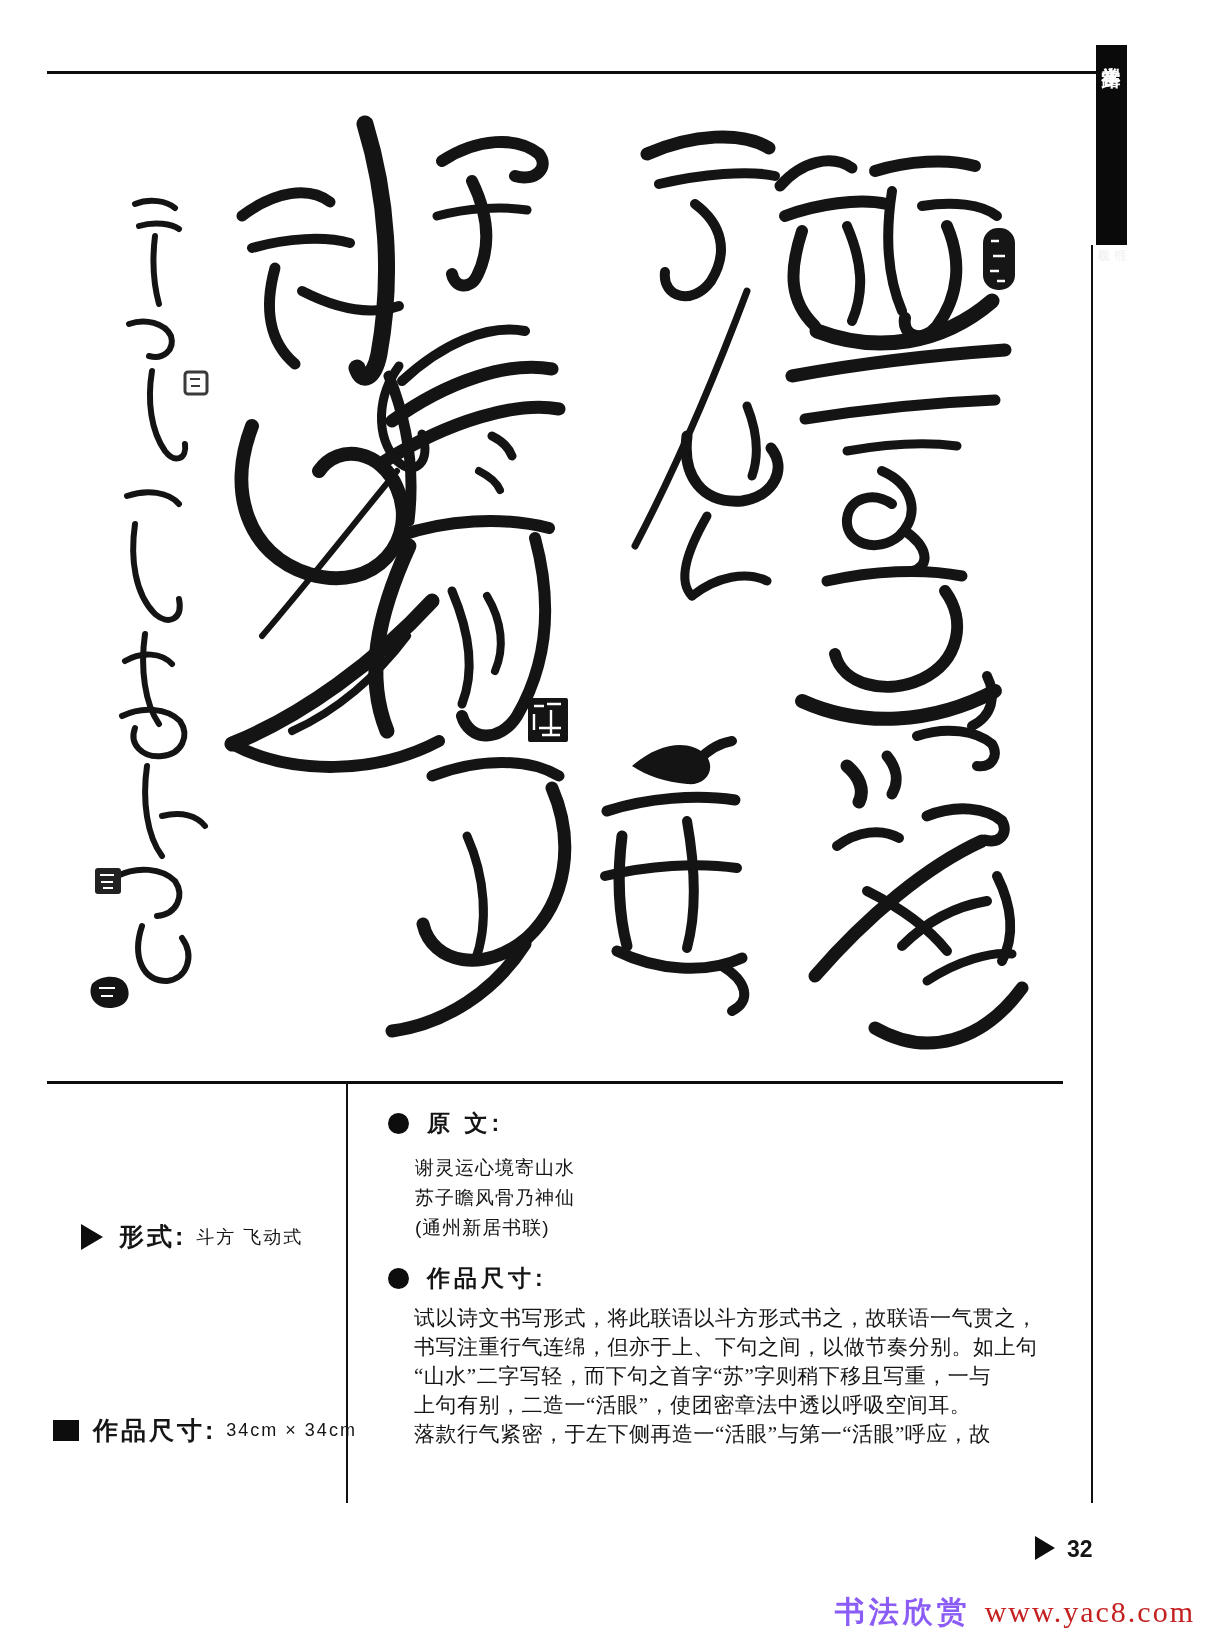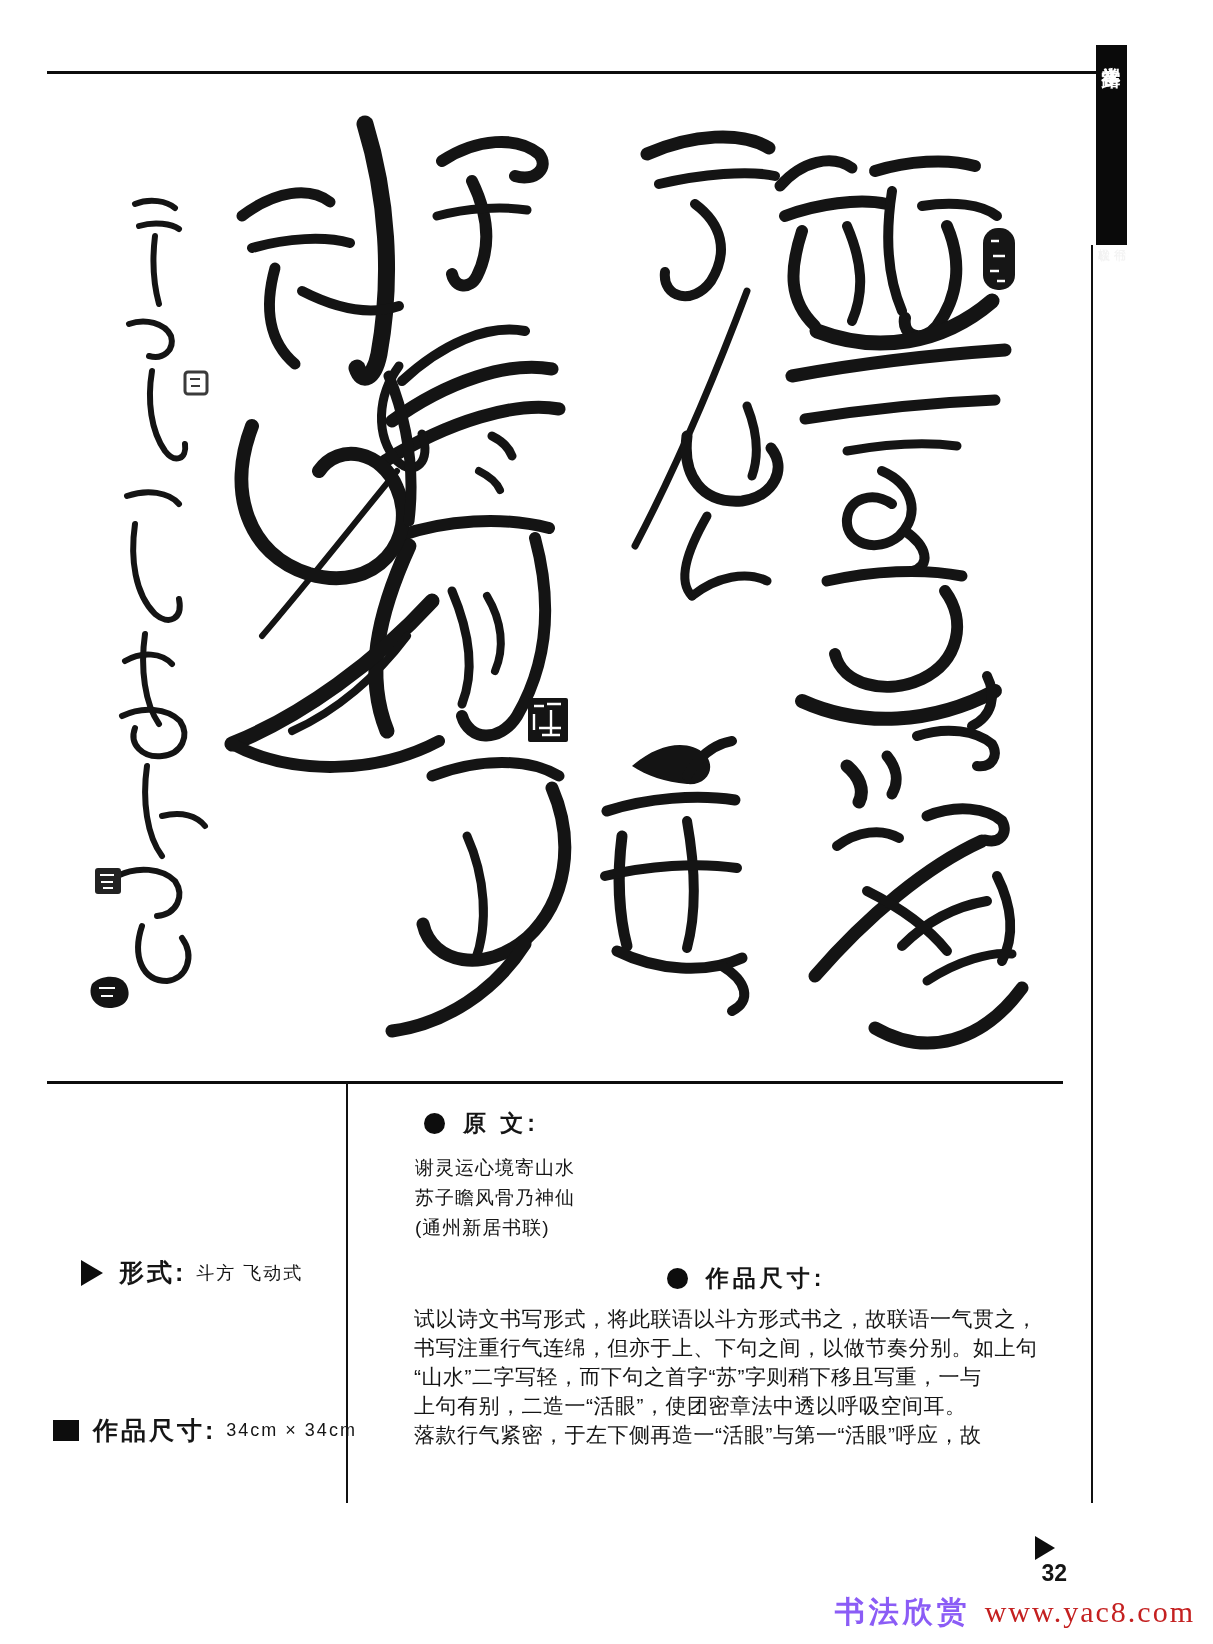--- a/index.html
+++ b/index.html
@@ -23,37 +23,37 @@
   .strip-cat{
     color:#f2f2f2;writing-mode:vertical-rl;text-orientation:upright;
     font-size:12px;line-height:15px;letter-spacing:1px;
   }
   
   .artwork{position:absolute;left:47px;top:76px;width:1045px;height:1005px;}
   .artwork svg{display:block;width:100%;height:100%;}
   .stroke{stroke:#141414;fill:none;stroke-linecap:round;stroke-linejoin:round;}
   
   .meta-row{position:absolute;display:flex;align-items:center;}
-  .meta-format{left:53px;top:1256px;padding-left:28px;}
+  .meta-format{left:53px;top:1220px;padding-left:28px;}
   .meta-size{left:53px;top:1414px;}
   .tri-icon{width:0;height:0;border-top:13px solid transparent;border-bottom:13px solid transparent;border-left:22px solid #0d0d0d;margin-right:16px;}
   .sq-icon{width:26px;height:21px;background:#0d0d0d;margin-right:14px;}
   .meta-label{font-size:25px;font-weight:bold;letter-spacing:3px;}
   .meta-value{font-size:18px;margin-left:10px;letter-spacing:2px;}
   
   .section{position:absolute;left:388px;}
-  .sec-head{display:flex;align-items:center;justify-content:center;}
+  .sec-head{display:flex;align-items:center;}
   .bullet{width:21px;height:21px;border-radius:50%;background:#0d0d0d;margin-right:18px;flex:0 0 auto;}
   .sec-title{font-size:23px;font-weight:bold;letter-spacing:4px;}
   .poem{margin:14px 0 0 27px;font-size:19px;line-height:30px;letter-spacing:1px;}
-  .para{margin:10px 0 0 26px;font-size:21px;line-height:29px;letter-spacing:0.5px;width:690px;}
+  .para{margin:10px 0 0 26px;font-size:21px;line-height:29px;letter-spacing:0.5px;width:690px;font-family:Liberation Serif, serif;}
   .sec-orig{top:1108px;}
   .sec-notes{top:1263px;}
   
-  .page-num{position:absolute;left:1035px;top:1536px;display:flex;align-items:flex-end;flex-direction:column;}
+  .page-num{position:absolute;left:1035px;top:1536px;display:flex;align-items:flex-start;}
   .pn-tri{width:0;height:0;border-top:12px solid transparent;border-bottom:12px solid transparent;border-left:20px solid #0d0d0d;margin-right:12px;}
   .pn-text{font-size:23px;font-weight:bold;}
   
   .footer{position:absolute;right:18px;top:1592px;display:flex;align-items:baseline;white-space:nowrap;}
   .footer-name{font-family:"Liberation Serif",serif;font-size:30px;letter-spacing:4px;font-weight:bold;}
   .footer-url{font-family:Liberation Serif, serif;font-size:30px;margin-left:14px;letter-spacing:2px;}
 </style>
 </head>
 <body>
 

